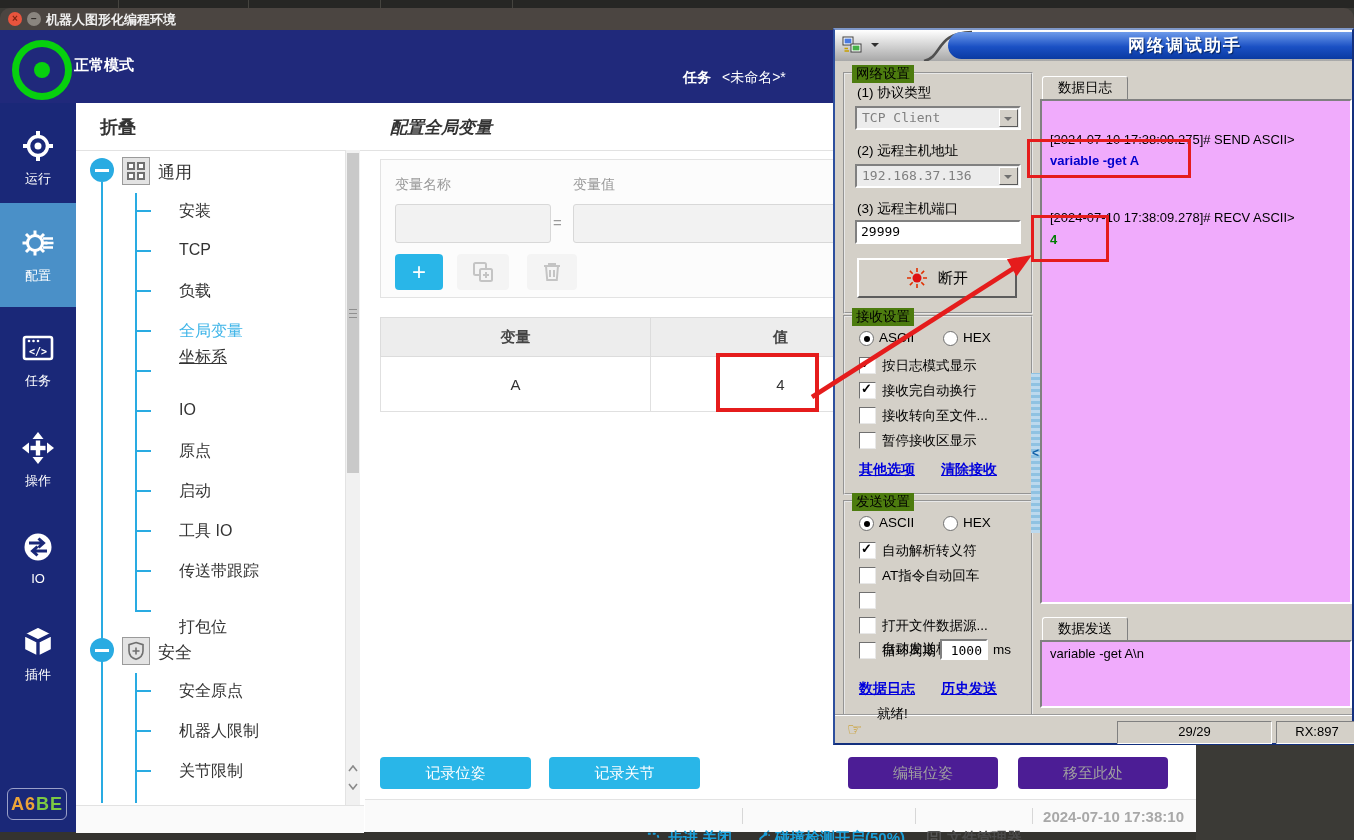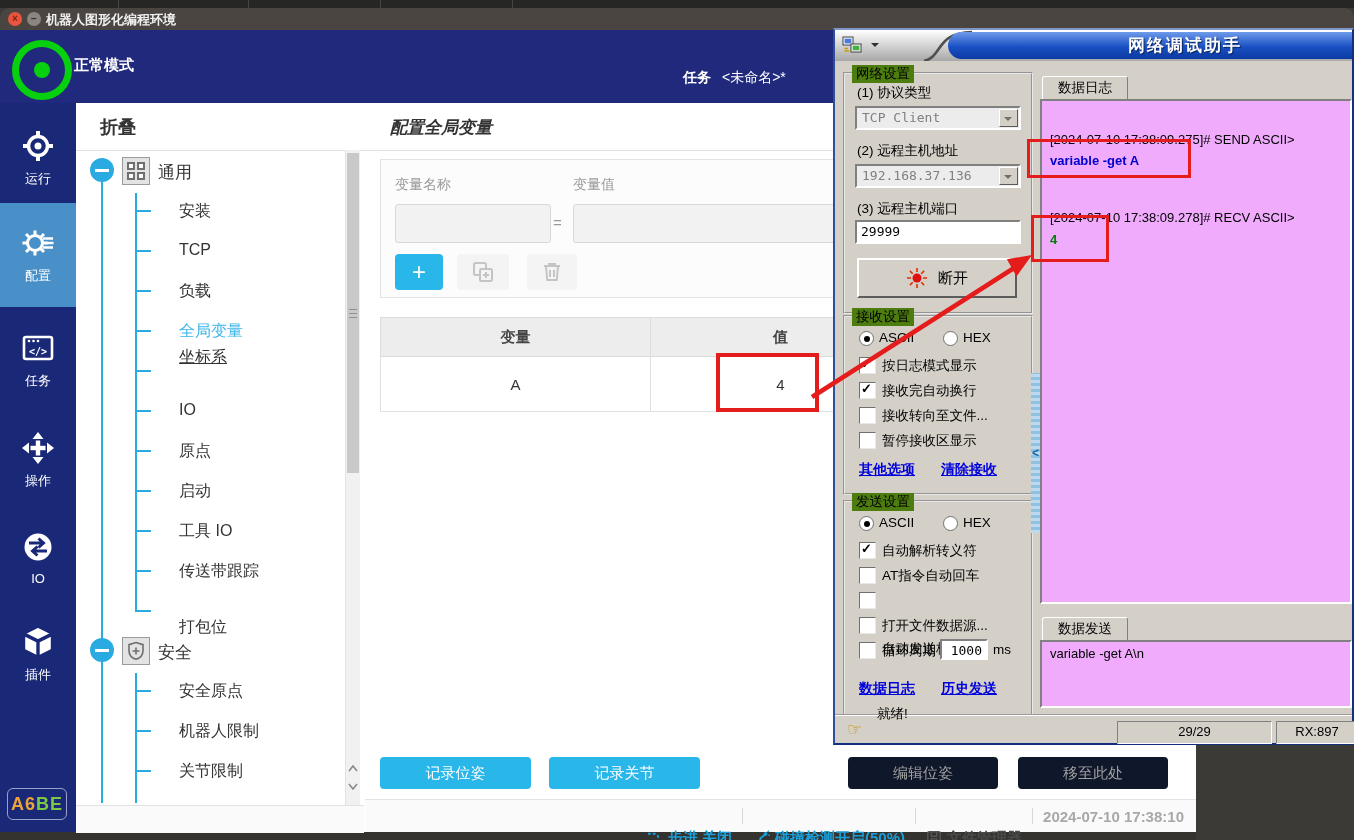--- a/index.html
+++ b/index.html
@@ -67,21 +67,21 @@
   .f-eq{position:absolute;color:#9a9a9a;font-size:15px;}
   .btn-add{position:absolute;left:14px;top:94px;width:48px;height:36px;background:#29b6e8;border:none;
            border-radius:4px;color:#fff;font-size:24px;line-height:32px;text-align:center;cursor:pointer;}
   .btn-ico{position:absolute;top:94px;height:36px;background:#f4f4f4;border:none;border-radius:4px;
            display:flex;align-items:center;justify-content:center;}
   .gtable{position:absolute;left:15px;top:214px;width:800px;border-collapse:collapse;table-layout:fixed;}
   .gtable th{height:36px;background:#ededed;border:1px solid #dcdcdc;font-size:15px;color:#444;font-weight:bold;}
   .gtable td{height:52px;border:1px solid #e0e0e0;font-size:15px;color:#333;text-align:center;background:#fff;}
   .blue-btn{position:absolute;top:654px;width:151px;height:32px;background:#29b6e8;border:none;border-radius:4px;
             color:#fff;font-size:15px;cursor:pointer;font-family:"Liberation Sans",sans-serif;}
-  .gray-btn{position:absolute;top:654px;width:150px;height:32px;background:#0f172a;border:none;border-radius:4px;
+  .gray-btn{position:absolute;top:654px;width:150px;height:32px;background:#4c1d95;border:none;border-radius:4px;
             color:#a0a0a0;font-size:15px;font-family:"Liberation Sans",sans-serif;}
   .statusbar{position:absolute;left:0;top:696px;width:831px;height:33px;background:#fafafa;border-top:1px solid #e3e3e3;
              display:flex;align-items:center;justify-content:flex-end;gap:10px;padding-right:12px;box-sizing:border-box;}
   .sb-item{display:flex;align-items:center;gap:5px;color:#1a9fd9;font-size:15px;font-weight:bold;margin-top:44px;}
   .sb-div{width:1px;height:16px;background:#d7d7d7;}
   .sb-date{color:#a8a8a8;font-size:15px;font-weight:bold;}
 
   
   .assistant{left:833px;top:28px;width:521px;height:717px;background:#d4d0c8;
              border:2px solid;border-color:#7e97c8 #13307e #13307e #2d4f9e;box-sizing:border-box;z-index:10;}

